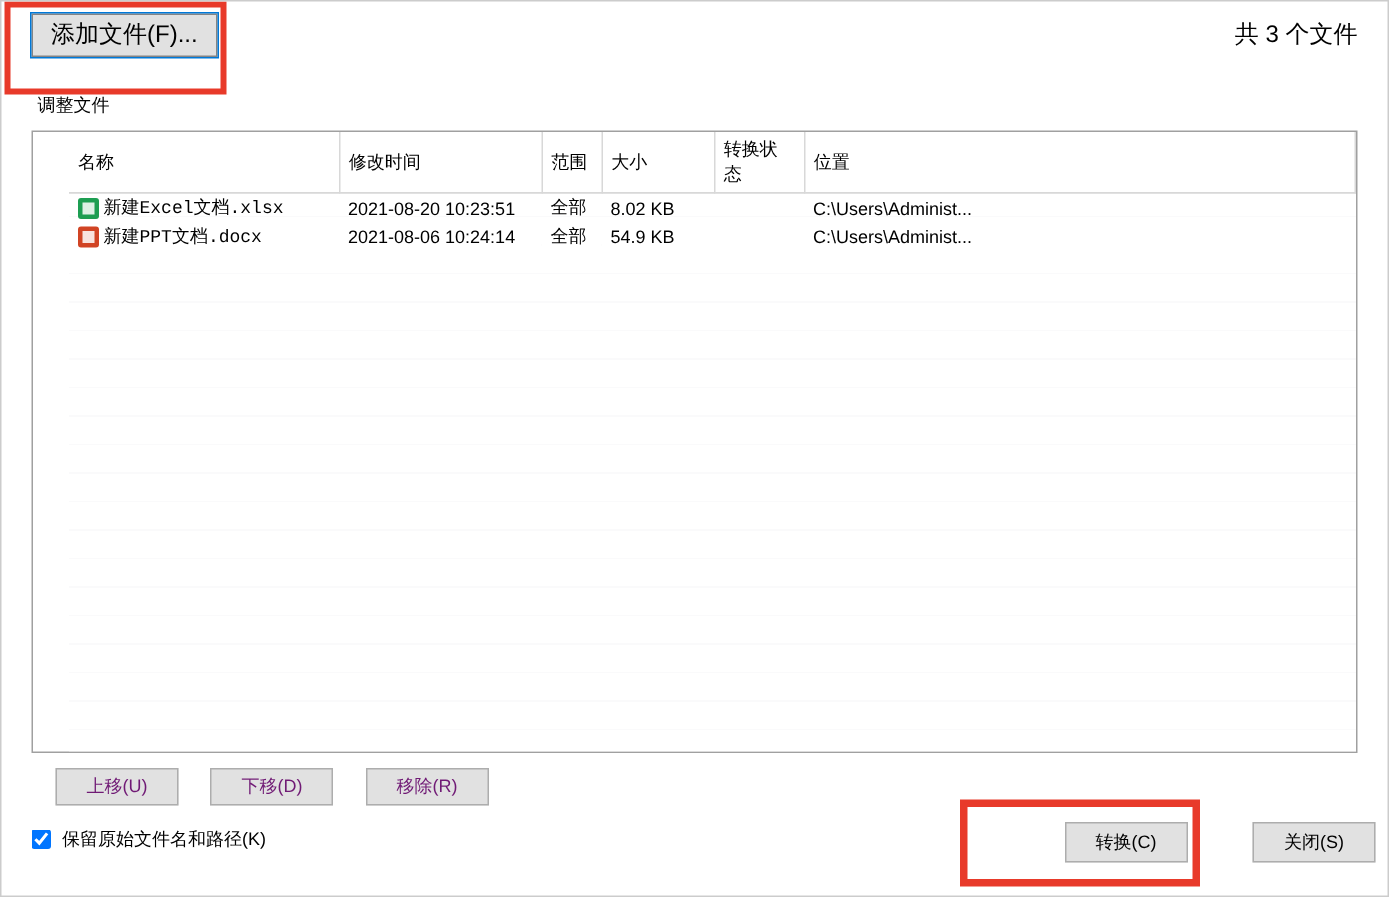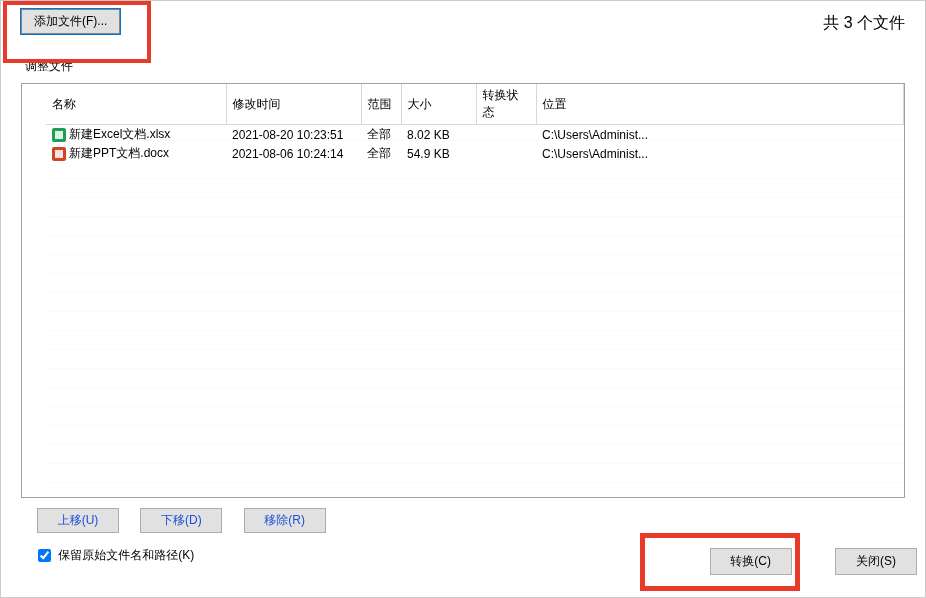--- a/index.html
+++ b/index.html
@@ -14,21 +14,21 @@
     }
     .top-area {
       padding: 8px 20px 4px 20px;
       position: relative;
     }
     .add-file-btn {
       background: #e1e1e1;
       border: 1px solid #848484;
       outline: 1px solid #0078d7;
       padding: 3px 12px;
-      font-size: 12px;
+      font-size: 16px;
       cursor: pointer;
       display: inline-block;
     }
     .file-count {
       position: absolute;
       right: 20px;
       top: 12px;
       font-size: 16px;
     }
     .section-label {
@@ -103,37 +103,37 @@
       position: absolute;
       left: 3px;
       top: 3px;
       right: 3px;
       bottom: 3px;
       background: #fff;
       opacity: 0.85;
     }
     .filename-cell span.nametext {
       vertical-align: middle;
+      font-family: Liberation Mono, monospace;
     }
     .btn-row {
       padding: 4px 20px 8px 36px;
     }
     .small-btn {
       background: #e1e1e1;
       border: 1px solid #adadad;
       padding: 3px 0;
       width: 82px;
       font-size: 12px;
       cursor: pointer;
       margin-right: 18px;
-      color: #1d4ed8;
+      color: #701a75;
     }
     .checkbox-row {
       padding: 6px 20px;
-      margin-left: 17px;
     }
     .checkbox-row label {
       font-size: 12px;
       cursor: pointer;
     }
     .checkbox-row input {
       vertical-align: middle;
       margin-right: 4px;
     }
     .bottom-buttons {

